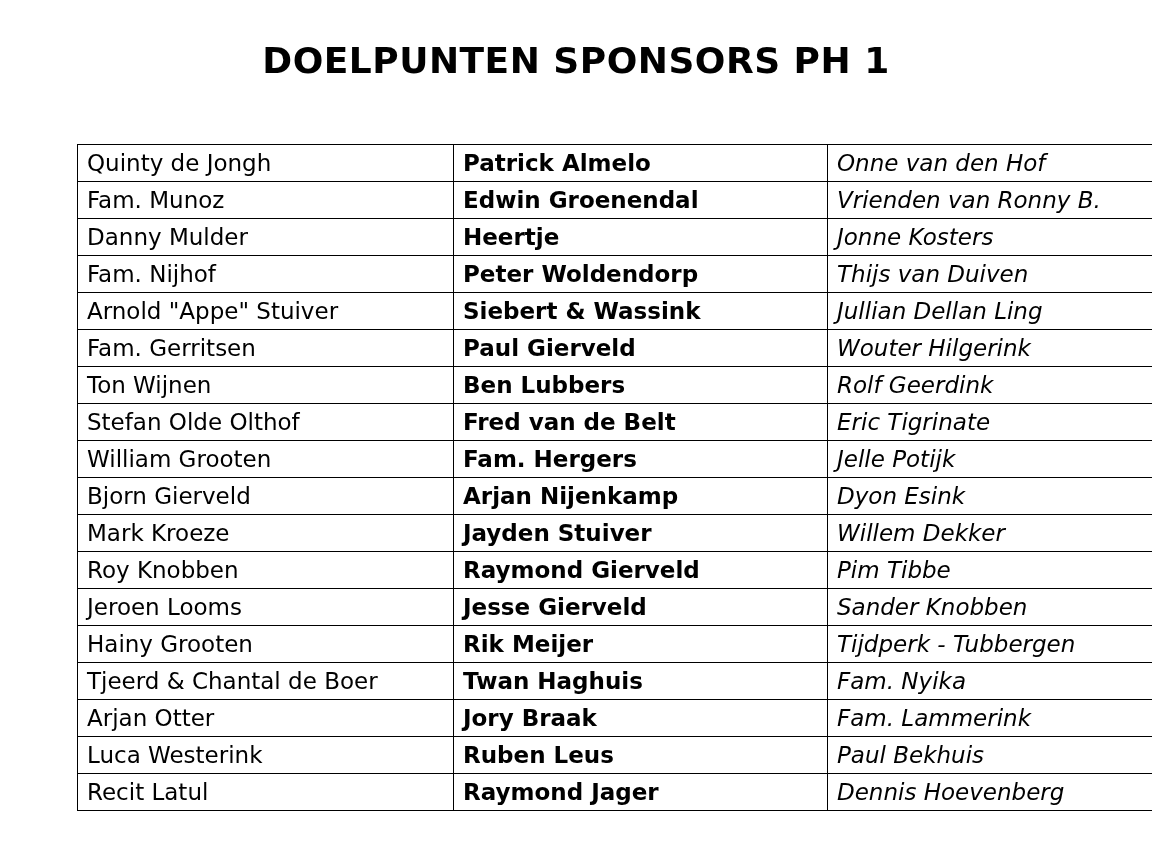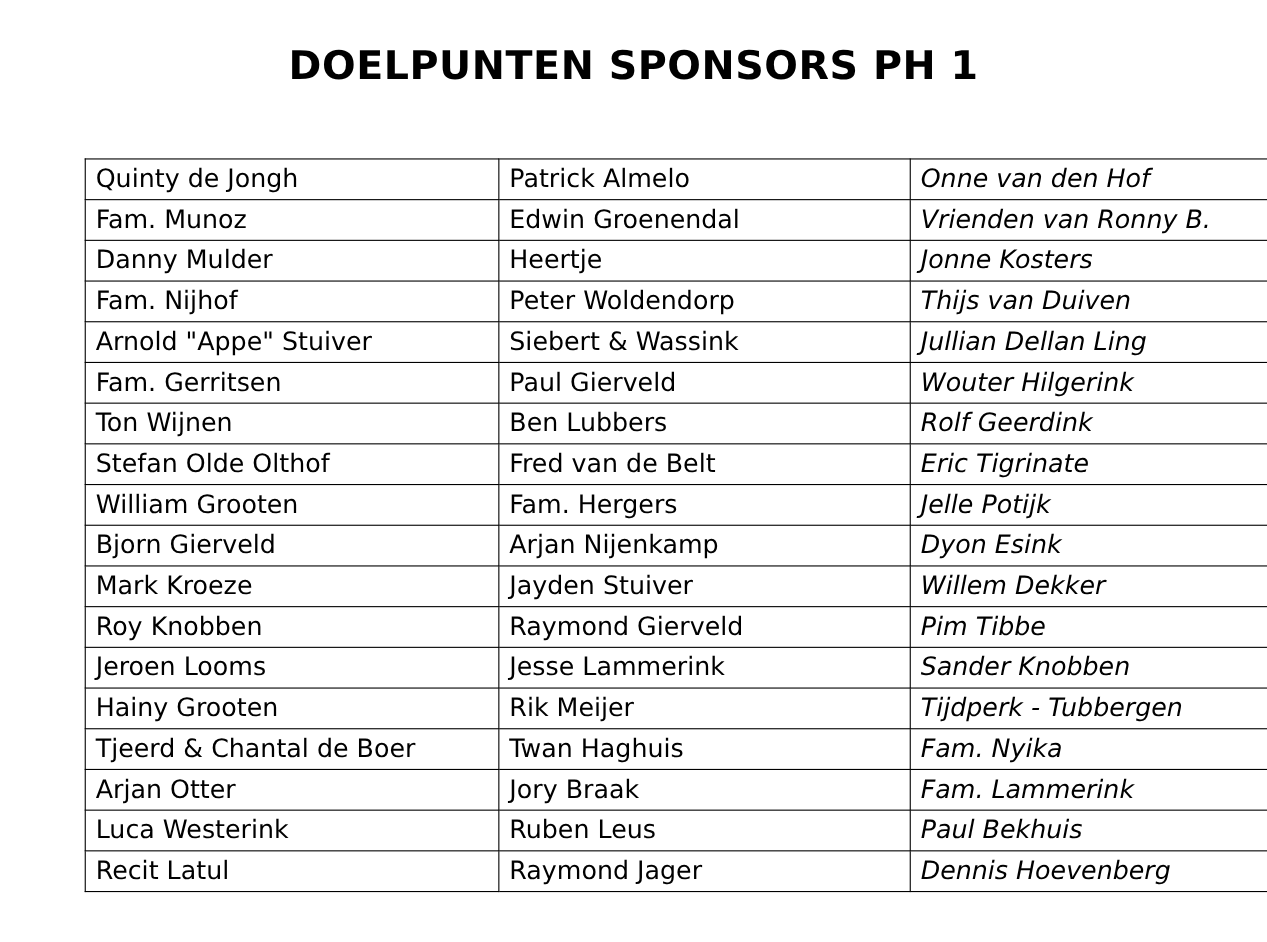--- a/index.html
+++ b/index.html
@@ -47,21 +47,21 @@
     height: 36px;
     padding: 0 0 0 9px;
     font-size: 23px;
     line-height: 36px;
     font-family: "DejaVu Sans", sans-serif;
     white-space: nowrap;
     overflow: hidden;
     vertical-align: middle;
   }
   table.sponsors td.c0 { width: 366px; }
-  table.sponsors td.c1 { width: 364px; }
+  table.sponsors td.c1 { width: 364px; font-weight: bold; }
   table.sponsors td.c2 { width: 364px; font-style: italic; }
 </style>
 </head>
 <body>
 
 <div class="page">
 
   <h1 class="title">DOELPUNTEN SPONSORS PH 1</h1>
 
   <div class="table-wrap">
@@ -122,21 +122,21 @@
             <td class="c1">Jayden Stuiver</td>
             <td class="c2">Willem Dekker</td>
           </tr>
           <tr>
             <td class="c0">Roy Knobben</td>
             <td class="c1">Raymond Gierveld</td>
             <td class="c2">Pim Tibbe</td>
           </tr>
           <tr>
             <td class="c0">Jeroen Looms</td>
-            <td class="c1">Jesse Lammerink</td>
+            <td class="c1">Jesse Gierveld</td>
             <td class="c2">Sander Knobben</td>
           </tr>
           <tr>
             <td class="c0">Hainy Grooten</td>
             <td class="c1">Rik Meijer</td>
             <td class="c2">Tijdperk - Tubbergen</td>
           </tr>
           <tr>
             <td class="c0">Tjeerd &amp; Chantal de Boer</td>
             <td class="c1">Twan Haghuis</td>

